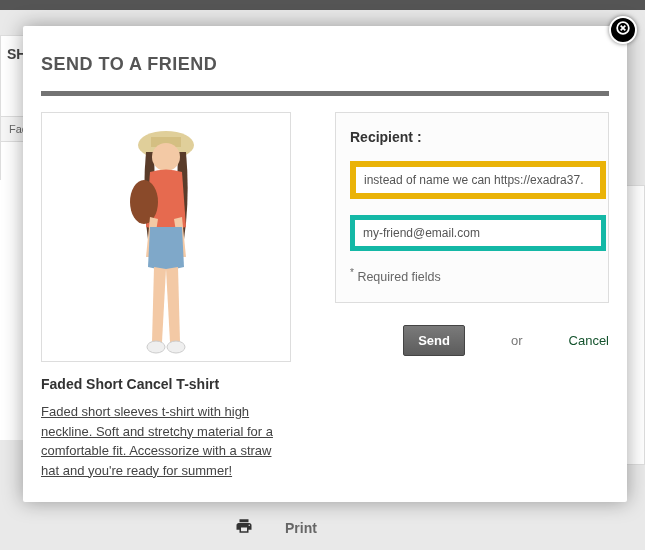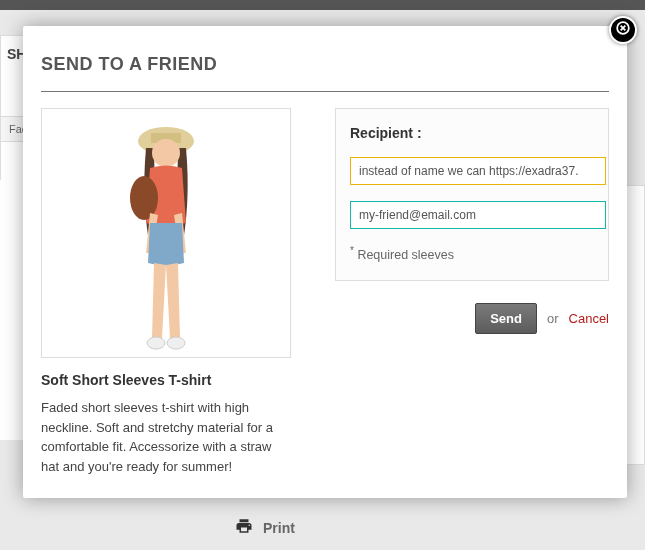--- a/index.html
+++ b/index.html
@@ -67,20 +67,21 @@
 }
 .bg-print {
   position: absolute;
   left: 235px;
   bottom: 12px;
   display: flex;
   align-items: center;
   color: #666;
   font-weight: bold;
   font-size: 14px;
+  gap: 22px;
 }
 .bg-print svg { margin-right: 10px; }
 
 
 .modal {
   position: absolute;
   left: 23px;
   top: 26px;
   width: 604px;
   background: #fff;
@@ -103,21 +104,21 @@
   align-items: center;
   justify-content: center;
   cursor: pointer;
 }
 .modal h2 {
   font-size: 18px;
   color: #555;
   letter-spacing: 0.5px;
   font-weight: bold;
   padding-bottom: 16px;
-  border-bottom: 1px solid #737373;
+  border-bottom: 5px solid #737373;
   margin-bottom: 16px;
 }
 .modal-body {
   display: flex;
   align-items: flex-start;
 }
 .left-col { width: 252px; margin-right: 42px; }
 .right-col { flex: 1; }
 
 .product-img {
@@ -133,20 +134,21 @@
 .product-title {
   font-size: 14px;
   font-weight: bold;
   color: #333;
   margin-bottom: 10px;
 }
 .product-desc {
   font-size: 13px;
   color: #444;
   line-height: 1.5;
+  text-decoration: underline;
 }
 
 .form-box {
   border: 1px solid #ddd;
   padding: 16px 2px 18px 14px;
   background: #fcfcfc;
 }
 .form-box .recipient {
   font-weight: bold;
   color: #333;
@@ -156,53 +158,54 @@
 .field-label {
   font-weight: bold;
   font-size: 12.5px;
   color: #333;
   margin-bottom: 6px;
 }
 .field-label sup { font-size: 10px; vertical-align: top; }
 .text-input {
   width: 100%;
   padding: 6px 8px;
-  border: 1px solid #eab308;
+  border: 6px solid #eab308;
   font-size: 12px;
   color: #555;
   background: #fff;
   margin-bottom: 16px;
 }
 .text-input.active {
-  border: 1px solid #14b8a6;
+  border: 5px solid #14b8a6;
 }
 .required-note {
   font-size: 12.5px;
   color: #666;
 }
 .required-note sup { font-size: 10px; }
 
 .actions {
   margin-top: 22px;
   display: flex;
   align-items: center;
   justify-content: flex-end;
+  gap: 36px;
 }
 .send-btn {
   background: linear-gradient(#7a7a7a, #5c5c5c);
   border: 1px solid #444;
   color: #fff;
   font-weight: bold;
   padding: 7px 14px;
   font-size: 13px;
   cursor: pointer;
   border-radius: 2px;
 }
 .or { margin: 0 10px; color: #777; font-size: 13px; text-align: center; }
-.cancel { color: #b91c1c; font-size: 13px; cursor: pointer; }
+.cancel { color: #14532d; font-size: 13px; cursor: pointer; }
 
 
 .person-svg { width: 140px; height: 240px; }
 </style>
 </head>
 <body>
 
 <div class="bg-page">
   <div class="bg-topbar"></div>
   <div class="bg-snippet">SH</div>
@@ -244,34 +247,34 @@
           <ellipse cx="48" cy="85" rx="14" ry="22" fill="#8a4a2a"></ellipse>
           <path d="M54 100 L50 140 L56 140 L62 102" fill="#f3c9a5"></path>
           <path d="M86 100 L90 140 L84 140 L78 102" fill="#f3c9a5"></path>
           <path d="M54 110 L86 110 L88 150 Q70 155 52 150 Z" fill="#7fa8c9"></path>
           <path d="M58 150 L56 225 L66 225 L70 152" fill="#f3c9a5"></path>
           <path d="M82 150 L84 225 L74 225 L70 152" fill="#f3c9a5"></path>
           <ellipse cx="60" cy="230" rx="9" ry="6" fill="#efefef" stroke="#ccc"></ellipse>
           <ellipse cx="80" cy="230" rx="9" ry="6" fill="#efefef" stroke="#ccc"></ellipse>
         </svg>
       </div>
-      <div class="product-title">Soft Short Sleeves T-shirt</div>
+      <div class="product-title">Faded Short Cancel T-shirt</div>
       <div class="product-desc">Faded short sleeves t-shirt with high neckline. Soft and stretchy material for a comfortable fit. Accessorize with a straw hat and you're ready for summer!</div>
     </div>
 
     <div class="right-col">
       <div class="form-box">
         <div class="recipient">Recipient :</div>
 
         <input type="text" class="text-input" value="instead of name we can https://exadra37." style="">
 
         <input type="text" class="text-input active" value="my-friend@email.com" style="">
 
         <div class="required-note">
-          <sup>*</sup> <span>Required sleeves</span>
+          <sup>*</sup> <span>Required fields</span>
         </div>
       </div>
 
       <div class="actions">
         <button class="send-btn">Send</button>
         <span class="or">or</span>
         <span class="cancel">Cancel</span>
       </div>
     </div>
   </div>

